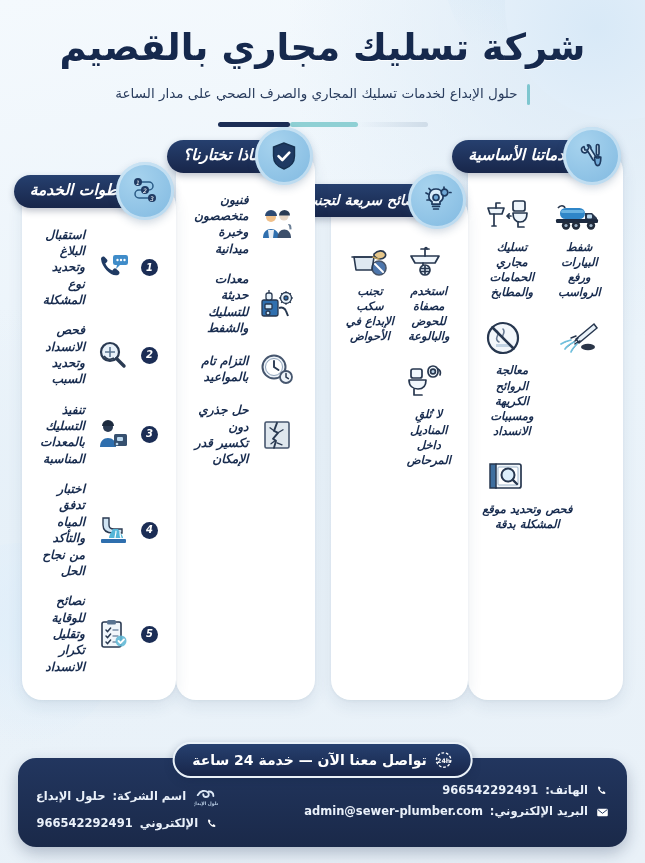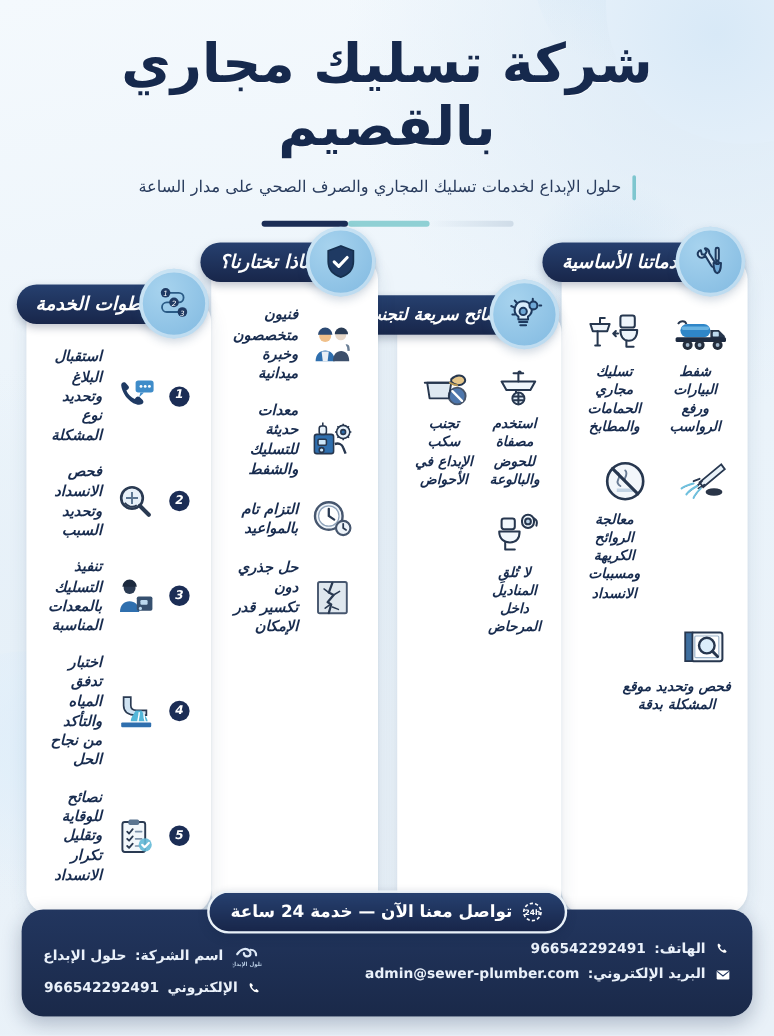--- a/index.html
+++ b/index.html
@@ -54,21 +54,21 @@
     pointer-events: none;
   }
 
   
   .header {
     position: relative;
     padding: 26px 30px 0 30px;
     text-align: center;
   }
   .title {
-    font-size: 45px;
+    font-size: 37px;
     font-weight: 700;
     color: #16294d;
     letter-spacing: -0.2px;
     line-height: 1.18;
     margin: 0;
     text-shadow: 0 1px 0 rgba(255,255,255,.8);
   }
   .subtitle-row {
     display: flex;
     align-items: center;
@@ -168,21 +168,21 @@
   .icon-grid {
     display: grid;
     grid-template-columns: 1fr 1fr;
     column-gap: 4px;
     row-gap: 8px;
     padding-top: 6px;
   }
   .icon-cell {
     display: flex;
     flex-direction: column;
-    align-items: flex-start;
+    align-items: flex-end;
     text-align: center;
     padding: 2px 2px;
   }
   .icon-cell.wide { grid-column: 1 / span 2; }
   .icon-art { height: 46px; display: flex; align-items: flex-end; justify-content: center; }
   .icon-label {
     margin-top: 5px;
     font-size: 11.5px;
     font-weight: 700;
     color: #182c4f;

